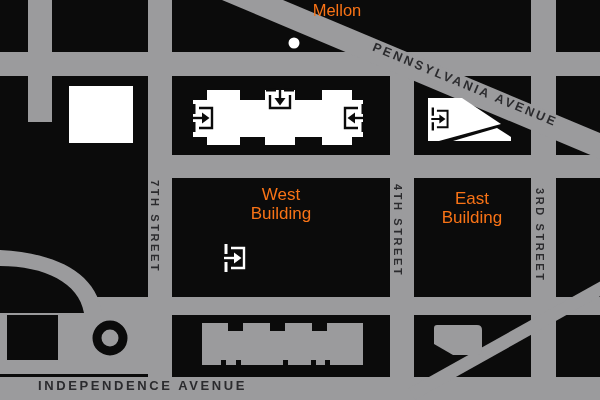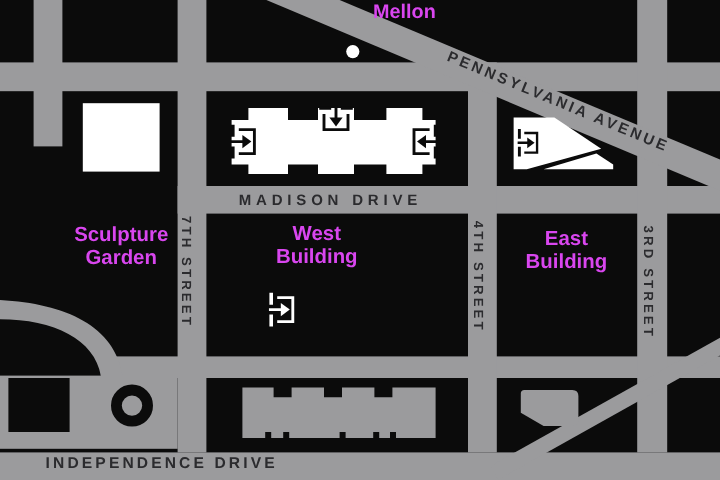--- a/index.html
+++ b/index.html
@@ -3,32 +3,32 @@
 <meta charset="utf-8">
 <style>
   html,body{margin:0;padding:0;background:#222;}
   .map{position:relative;width:600px;height:400px;background:#0b0b0b;overflow:hidden;
        font-family:"Liberation Sans",sans-serif;}
   svg.base{position:absolute;left:0;top:0;}
   .slabel{position:absolute;font-weight:bold;color:#2b2b2e;font-size:12.5px;
           letter-spacing:2.8px;white-space:nowrap;}
   .vlabel{position:absolute;font-weight:bold;color:#2b2b2e;font-size:11px;
           letter-spacing:2.6px;writing-mode:vertical-rl;white-space:nowrap;}
-  .blabel{position:absolute;font-weight:bold;color:#d946ef;font-size:17px;
+  .blabel{position:absolute;font-weight:normal;color:#f97316;font-size:17px;
           line-height:18.5px;text-align:center;}
   .penn{left:376px;top:40px;transform:rotate(22.6deg);transform-origin:0 0;letter-spacing:2.6px;}
   .constitution{left:40px;top:57px;}
   .madison{left:199px;top:160px;letter-spacing:4px;}
   .independence{left:38px;top:378px;font-size:13px;letter-spacing:2.6px;}
   .seventh{left:149px;top:180px;}
   .fourth{left:392px;top:184px;}
   .third{left:534px;top:188px;}
   .mellon{left:287px;top:2px;width:100px;font-size:16.5px;line-height:17px;}
   .sculpture{left:51px;top:187px;width:100px;}
-  .west{left:204px;top:186px;width:120px;}
+  .west{left:221px;top:186px;width:120px;}
   .east{left:412px;top:190px;width:120px;}
   .entrance{left:252px;top:249px;text-align:left;}
   .enter-icon{position:absolute;width:24px;height:30px;color:#0b0b0b;}
   .ei-west{left:192px;top:103px;}
   .ei-north{left:268px;top:85px;transform:rotate(90deg);}
   .ei-east{left:341px;top:103px;transform:rotate(180deg);}
   .ei-eastbldg{left:429px;top:104px;transform:scale(.82);}
   .ei-legend{left:224px;top:243px;color:#ffffff;}
 </style>
 </head>
@@ -69,32 +69,27 @@
     <path d="M437,325 H477 Q482,325 482,330 V350 Q482,355 477,355 H453 L434,344 V328 Q434,325 437,325 Z" fill="#9b9b9d"></path>
 
     <rect x="69" y="86" width="64" height="57" fill="#ffffff"></rect>
     <path d="M193,100 H207 V90 H240 V100 H265 V90 H295 V100 H322 V90 H352 V100 H363 V137 H352 V145 H322 V137 H295 V145 H265 V137 H240 V145 H207 V137 H193 Z" fill="#ffffff"></path>
     <path d="M428,98 L462,98 L501,124 L439,141 L428,141 Z" fill="#ffffff"></path>
     <path d="M453,141 L497,128 L511,137 L511,141 Z" fill="#ffffff"></path>
     <circle cx="294" cy="43" r="5.5" fill="#ffffff"></circle>
   </svg>
 
   <div class="slabel penn">PENNSYLVANIA AVENUE</div>
-  <div class="slabel madison">MADISON DRIVE</div>
-  <div class="slabel independence">INDEPENDENCE DRIVE</div>
+  <div class="slabel independence">INDEPENDENCE AVENUE</div>
   <div class="vlabel seventh">7TH STREET</div>
   <div class="vlabel fourth">4TH STREET</div>
   <div class="vlabel third">3RD STREET</div>
 
   <div class="blabel mellon">
     <div>Mellon</div>
-  </div>
-  <div class="blabel sculpture">
-    <div>Sculpture</div>
-    <div>Garden</div>
   </div>
   <div class="blabel west">
     <div>West</div>
     <div>Building</div>
   </div>
   <div class="blabel east">
     <div>East</div>
     <div>Building</div>
   </div>
 

